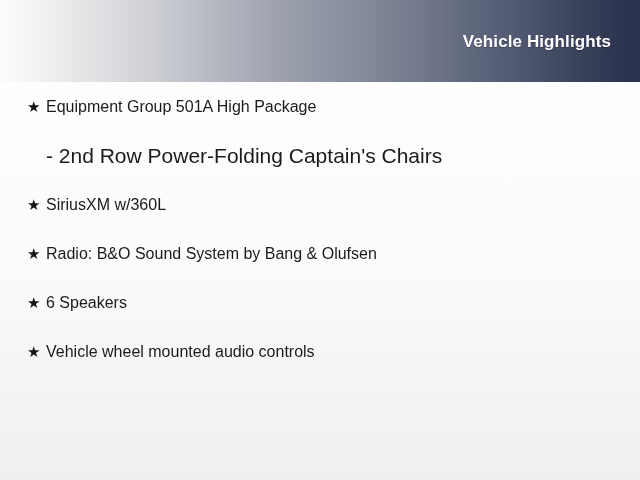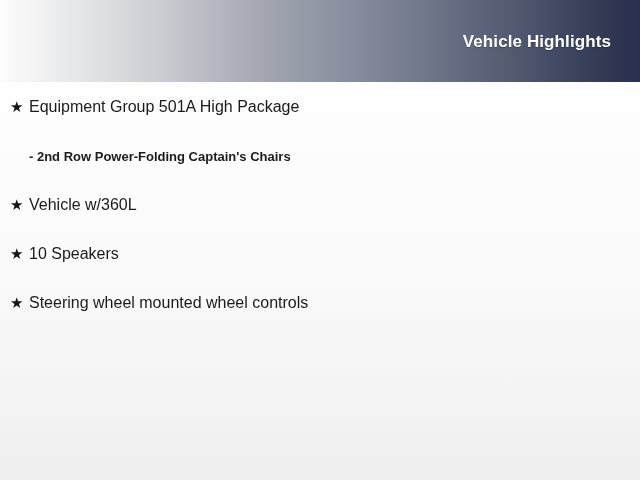--- a/index.html
+++ b/index.html
@@ -67,21 +67,21 @@
     width: 640px;
     padding: 0;
     margin: 0;
     list-style: none;
   }
 
   .feature-row {
     position: relative;
     height: 49px;
     line-height: 49px;
-    padding-left: 10px;
+    padding-left: 27px;
     white-space: nowrap;
   }
 
   .bullet-icon {
     display: inline-block;
     width: 19px;
     font-size: 15px;
     color: #151515;
     vertical-align: baseline;
   }
@@ -92,22 +92,21 @@
     color: #1b1b1b;
     vertical-align: baseline;
   }
 
   
   .feature-row.sub .bullet-spacer {
     display: inline-block;
     width: 19px;
   }
   .feature-row.sub .feature-label {
-    font-size: 13px;
-    font-weight: bold;
+    font-size: 21px;
   }
 </style>
 </head>
 <body>
 
 <div class="panel">
 
   <div class="header">
     <div class="header-title">Vehicle Highlights</div>
   </div>
@@ -117,28 +116,31 @@
     <li class="feature-row">
       <span class="bullet-icon">★</span><span class="feature-label">Equipment Group 501A High Package</span>
     </li>
 
     <li class="feature-row sub">
       <span class="bullet-spacer"></span><span class="feature-label">- 2nd Row Power-Folding Captain's Chairs</span>
     </li>
 
 
     <li class="feature-row">
-      <span class="bullet-icon">★</span><span class="feature-label">Vehicle w/360L</span>
+      <span class="bullet-icon">★</span><span class="feature-label">SiriusXM w/360L</span>
+    </li>
+
+    <li class="feature-row">
+      <span class="bullet-icon">★</span><span class="feature-label">Radio: B&amp;O Sound System by Bang &amp; Olufsen</span>
+    </li>
+
+    <li class="feature-row">
+      <span class="bullet-icon">★</span><span class="feature-label">6 Speakers</span>
     </li>
 
 
     <li class="feature-row">
-      <span class="bullet-icon">★</span><span class="feature-label">10 Speakers</span>
-    </li>
-
-
-    <li class="feature-row">
-      <span class="bullet-icon">★</span><span class="feature-label">Steering wheel mounted wheel controls</span>
+      <span class="bullet-icon">★</span><span class="feature-label">Vehicle wheel mounted audio controls</span>
     </li>
 
   </ul>
 
 </div>
 
 </body></html>

